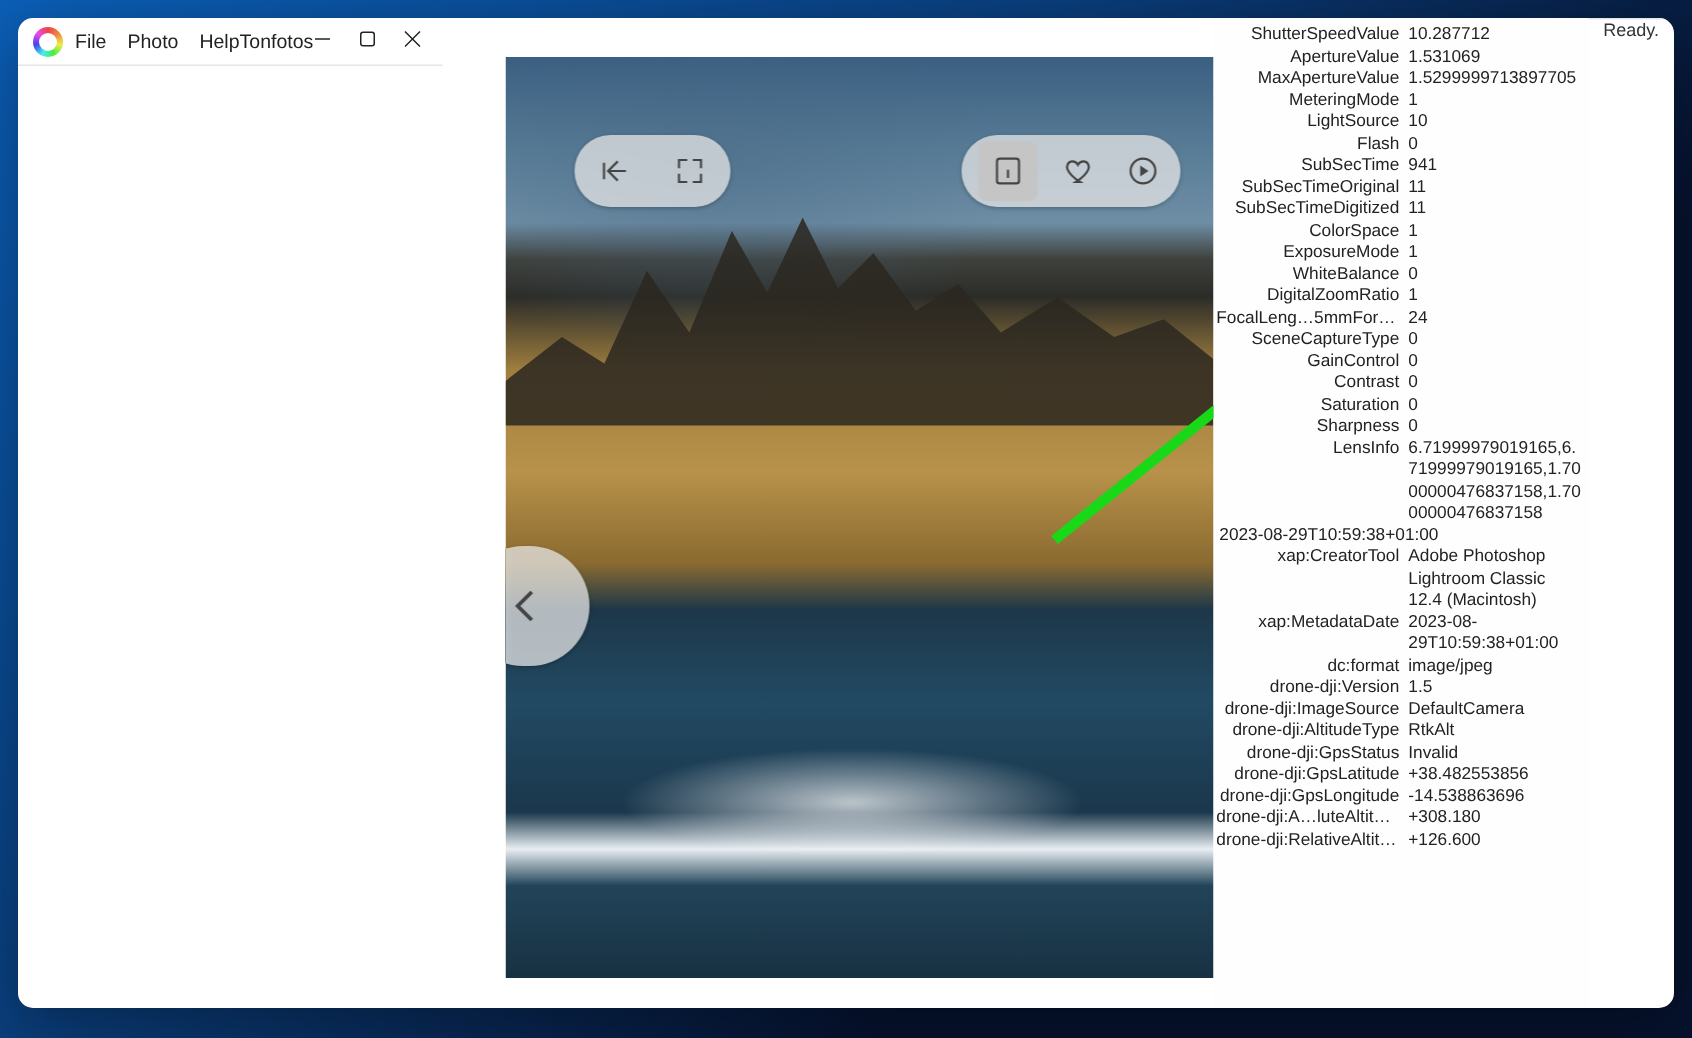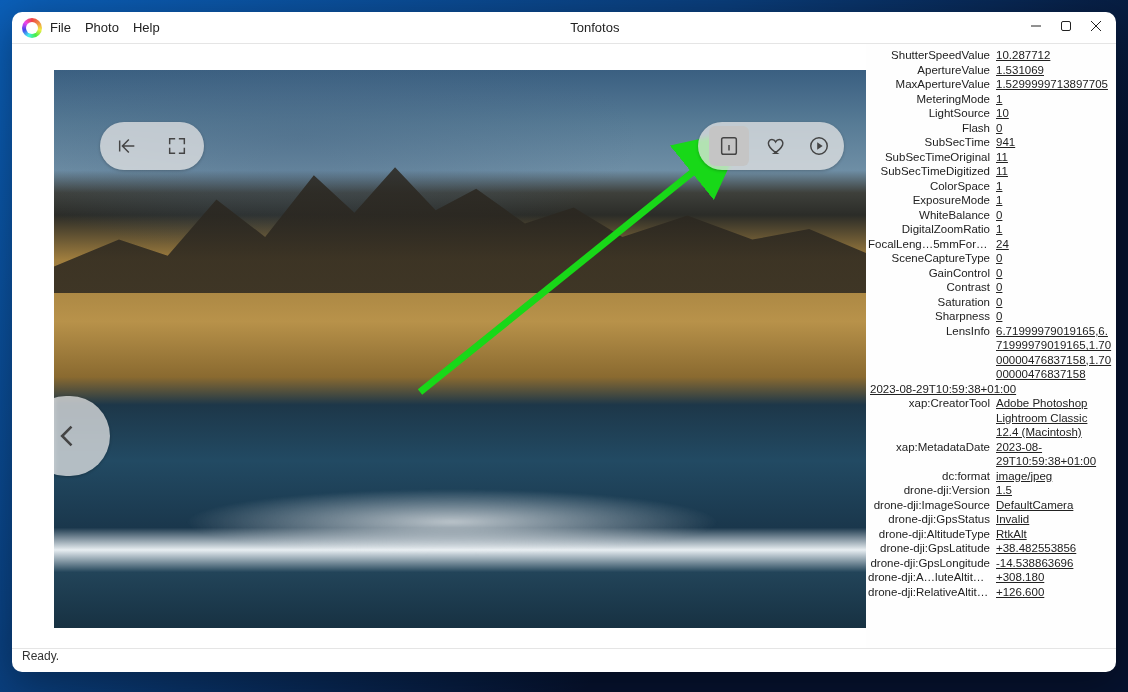--- a/index.html
+++ b/index.html
@@ -7,21 +7,21 @@
   body {
     background: linear-gradient(135deg, #0b5fb8 0%, #0a3d7a 40%, #06122e 70%);
     display: flex; align-items: flex-start; justify-content: center;
     padding-top: 12px;
   }
   .window {
     width: 1104px; height: 660px;
     background: #fff;
     border-radius: 10px;
     box-shadow: 0 10px 40px rgba(0,0,0,.35);
-    display: flex; flex-direction: column;
+    display: flex; flex-direction: row;
     overflow: hidden;
   }
   .titlebar {
     height: 32px; display: flex; align-items: center; padding: 0 6px;
     border-bottom: 1px solid #e5e5e5;
     font-size: 13px; color: #222;
   }
   .titlebar .app-icon {
     width: 20px; height: 20px; margin: 0 8px 0 4px;
     border-radius: 50%;
@@ -97,21 +97,21 @@
     width:250px; background:#fefefe;
     font-size:11.5px; color:#222;
     overflow-y:auto; padding:4px 4px 6px 2px;
   }
   .meta-row{ display:flex; line-height:14.5px;}
   .meta-key{
     width:126px; flex:0 0 126px; text-align:right;
     padding-right:4px; color:#222;
     white-space:nowrap; overflow:hidden; text-overflow:ellipsis;
   }
-  .meta-val{ flex:1; padding-left:2px; word-break:break-word; color:#222;text-decoration:underline;}
+  .meta-val{ flex:1; padding-left:2px; word-break:break-word; color:#222;}
 
   .statusbar{
     height:24px; border-top:1px solid #e5e5e5;
     font-size:12px; color:#333; display:flex; 
     padding:0 10px;
   }
 </style>
 </head>
 <body>
 
@@ -306,26 +306,26 @@
         </div>
         <div class="meta-row">
           <div class="meta-key">drone-dji:Version</div>
           <div class="meta-val">1.5</div>
         </div>
         <div class="meta-row">
           <div class="meta-key">drone-dji:ImageSource</div>
           <div class="meta-val">DefaultCamera</div>
         </div>
         <div class="meta-row">
+          <div class="meta-key">drone-dji:AltitudeType</div>
+          <div class="meta-val">RtkAlt</div>
+        </div>
+        <div class="meta-row">
           <div class="meta-key">drone-dji:GpsStatus</div>
           <div class="meta-val">Invalid</div>
-        </div>
-        <div class="meta-row">
-          <div class="meta-key">drone-dji:AltitudeType</div>
-          <div class="meta-val">RtkAlt</div>
         </div>
         <div class="meta-row">
           <div class="meta-key">drone-dji:GpsLatitude</div>
           <div class="meta-val">+38.482553856</div>
         </div>
         <div class="meta-row">
           <div class="meta-key">drone-dji:GpsLongitude</div>
           <div class="meta-val">-14.538863696</div>
         </div>
         <div class="meta-row">

